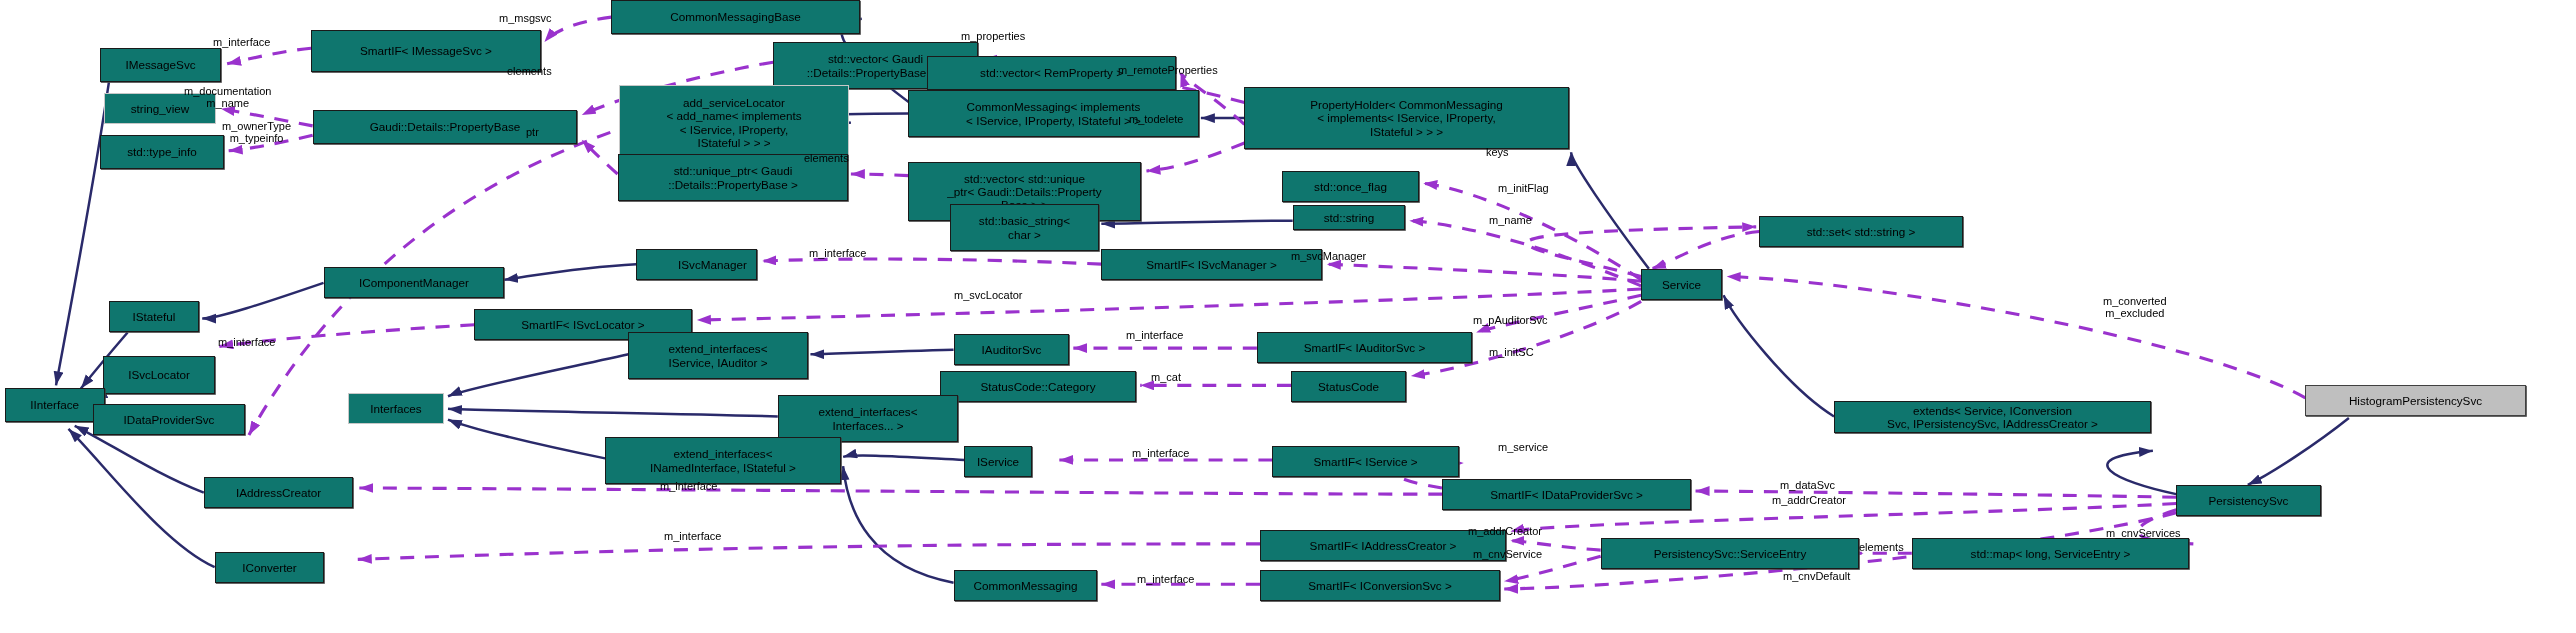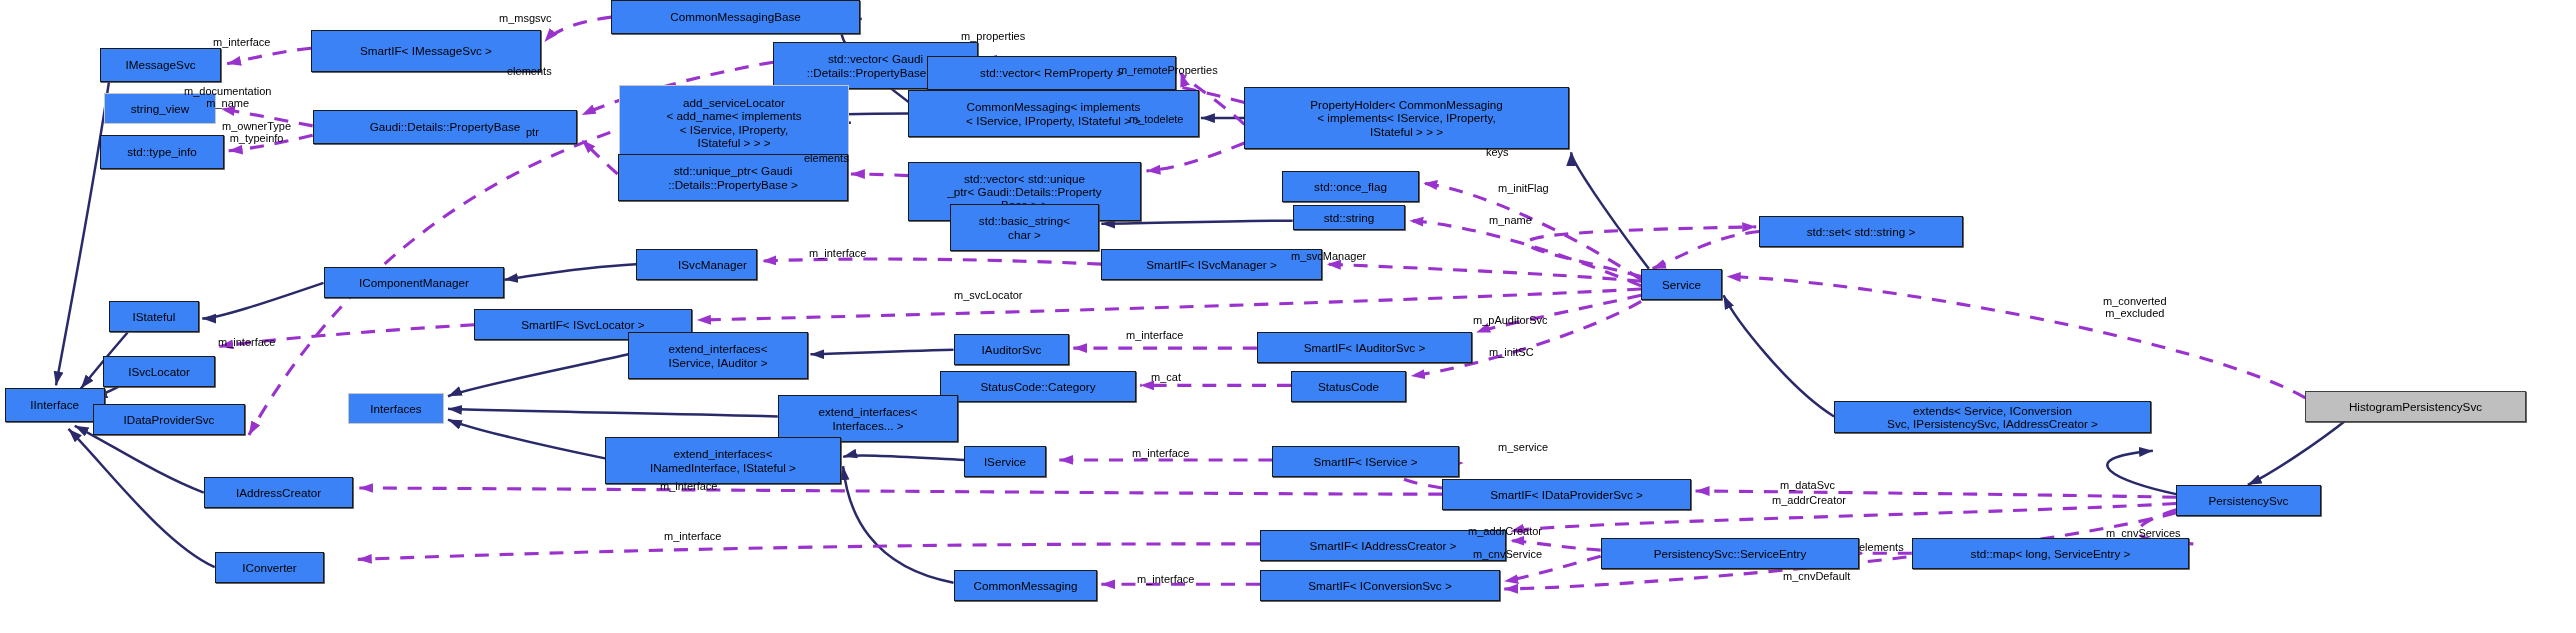--- a/index.html
+++ b/index.html
@@ -26,42 +26,41 @@
   .node {
     position: absolute;
     box-sizing: border-box;
     display: flex;
     align-items: center;
     justify-content: center;
     text-align: center;
     font-size: 11.7px;
     line-height: 1.12;
     color: #000000;
-    background: #3b82f6;
+    background: #0f766e;
     border: 0.8px solid #000000;
     white-space: pre;
     padding: 0.8px 3.1px;
     z-index: 5;
   }
   
   .node.cls {
     border: 0.8px solid #1a1a1a;
     box-shadow: 0.8px 0.8px 0 0 #404040;
   }
   
   .node.tpl {
     border: 0.8px solid #c8c8c8;
     box-shadow: none;
   }
   
   .node.current {
     background: #bfbfbf;
     border: 0.8px solid #404040;
     box-shadow: 0.8px 0.8px 0 0 #404040;
-    margin-top: 6px;
   }
   .edge-label {
     position: absolute;
     font-family: "Liberation Sans", sans-serif;
     font-size: 11px;
     line-height: 1.1;
     color: #000000;
     white-space: pre;
     text-align: center;
     z-index: 6;
@@ -200,34 +199,34 @@
       <div class="node cls" style="left: 636px; top: 249px; width: 121px; height: 31px; padding-left: 35px;">ISvcManager</div>
       <div class="node cls" style="left: 1101px; top: 249px; width: 221px; height: 31px;">SmartIF&lt; ISvcManager &gt;</div>
       <div class="node cls" style="left: 324px; top: 267px; width: 180px; height: 31px;">IComponentManager</div>
       <div class="node cls" style="left: 1641px; top: 269px; width: 81px; height: 31px;">Service</div>
       <div class="node cls" style="left: 109px; top: 301px; width: 90px; height: 31px;">IStateful</div>
       <div class="node cls" style="left: 474px; top: 309px; width: 218px; height: 31px;">SmartIF&lt; ISvcLocator &gt;</div>
       <div class="node cls" style="left: 628px; top: 332px; width: 180px; height: 47px;">extend_interfaces&lt;
 IService, IAuditor &gt;</div>
       <div class="node cls" style="left: 954px; top: 334px; width: 115px; height: 31px;">IAuditorSvc</div>
       <div class="node cls" style="left: 1257px; top: 332px; width: 215px; height: 31px;">SmartIF&lt; IAuditorSvc &gt;</div>
-      <div class="node cls" style="left: 103px; top: 356px; width: 112px; height: 31px;">ISvcLocator</div>
+      <div class="node cls" style="left: 103px; top: 356px; width: 112px; height: 38px;">ISvcLocator</div>
       <div class="node cls" style="left: 940px; top: 371px; width: 196px; height: 31px;">StatusCode::Category</div>
       <div class="node cls" style="left: 1291px; top: 371px; width: 115px; height: 31px;">StatusCode</div>
       <div class="node tpl" style="left: 348px; top: 393px; width: 96px; height: 31px;">Interfaces</div>
       <div class="node cls" style="left: 778px; top: 395px; width: 180px; height: 47px;">extend_interfaces&lt;
 Interfaces... &gt;</div>
       <div class="node cls" style="left: 1834px; top: 401px; width: 317px; height: 32px;">extends&lt; Service, IConversion
 Svc, IPersistencySvc, IAddressCreator &gt;</div>
       <div class="node current" style="left: 2305px; top: 385px; width: 221px; height: 31px;">HistogramPersistencySvc</div>
       <div class="node cls" style="left: 4.7px; top: 388px; width: 100px; height: 34px;">IInterface</div>
       <div class="node cls" style="left: 93px; top: 404px; width: 152px; height: 31px;">IDataProviderSvc</div>
       <div class="node cls" style="left: 605px; top: 437px; width: 236px; height: 47px;">extend_interfaces&lt;
 INamedInterface, IStateful &gt;</div>
-      <div class="node cls" style="left: 964px; top: 446px; width: 82px; height: 31px;">IService</div>
+      <div class="node cls" style="left: 964px; top: 446px; width: 68px; height: 31px;">IService</div>
       <div class="node cls" style="left: 1272px; top: 446px; width: 187px; height: 31px;">SmartIF&lt; IService &gt;</div>
       <div class="node cls" style="left: 1442px; top: 479px; width: 249px; height: 31px;">SmartIF&lt; IDataProviderSvc &gt;</div>
       <div class="node cls" style="left: 2176px; top: 485px; width: 145px; height: 31px;">PersistencySvc</div>
       <div class="node cls" style="left: 204px; top: 477px; width: 149px; height: 31px;">IAddressCreator</div>
       <div class="node cls" style="left: 1260px; top: 530px; width: 246px; height: 31px;">SmartIF&lt; IAddressCreator &gt;</div>
       <div class="node cls" style="left: 1601px; top: 538px; width: 258px; height: 31px;">PersistencySvc::ServiceEntry</div>
       <div class="node cls" style="left: 1912px; top: 538px; width: 277px; height: 31px;">std::map&lt; long, ServiceEntry &gt;</div>
       <div class="node cls" style="left: 215px; top: 552px; width: 109px; height: 31px;">IConverter</div>
       <div class="node cls" style="left: 954px; top: 570px; width: 143px; height: 31px;">CommonMessaging</div>
       <div class="node cls" style="left: 1260px; top: 570px; width: 240px; height: 31px;">SmartIF&lt; IConversionSvc &gt;</div>

